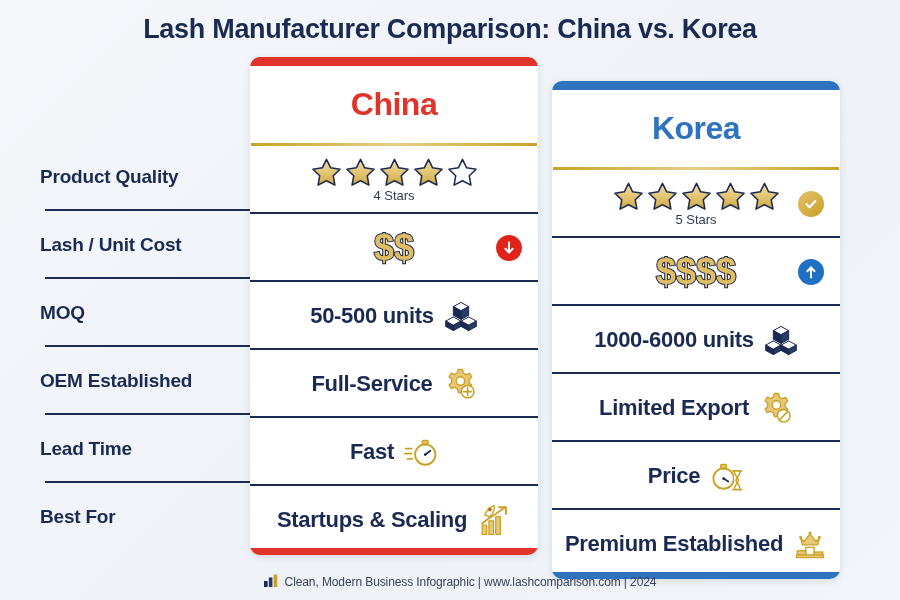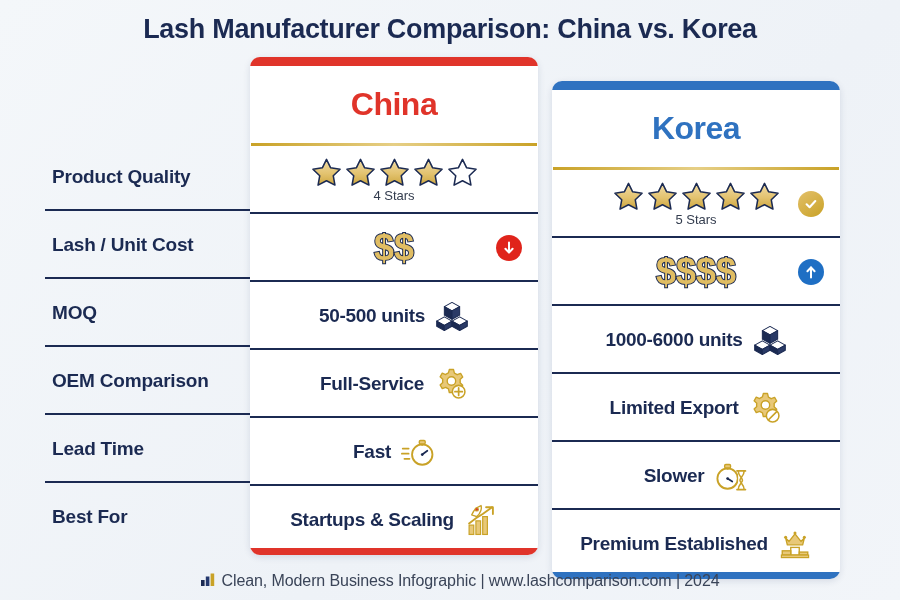--- a/index.html
+++ b/index.html
@@ -25,21 +25,21 @@
   }
 
   
   #labels {
     position: absolute; left: 0; top: 143px; width: 250px; height: 412px;
   }
   .label-row {
     position: relative;
     height: 68px;
     display: flex; align-items: center;
-    padding-left: 52px;
+    padding-left: 40px;
   }
   .label-row .ltext {
     font-size: 19px; font-weight: bold; color: #1b2a52;
     letter-spacing: -0.2px; white-space: nowrap;
   }
   .label-row::after {
     content: ""; position: absolute; left: 45px; right: -4px; bottom: 0;
     height: 2px; background: #1b2a52;
   }
   .label-row.last::after { background: transparent; }
@@ -78,21 +78,21 @@
     display: flex; align-items: center; justify-content: center;
     gap: 10px;
     padding: 0 14px;
   }
   .cell::after {
     content: ""; position: absolute; left: 0; right: 0; bottom: 0;
     height: 2px; background: #1b2a52;
   }
   .cell.last::after { background: transparent; }
   .cell .ctext {
-    font-size: 19px; font-weight: bold; color: #1b2a52;
+    font-size: 22px; font-weight: bold; color: #1b2a52;
     letter-spacing: -0.3px; white-space: nowrap;
   }
   .cell.tall { flex-direction: column; gap: 0; }
   .cell .substar { font-size: 13px; color: #333c4e; font-weight: normal; }
 
   
   .stars { display: flex; gap: 3px; align-items: center; }
   .star { width: 31px; height: 31px; display: block; }
 
   
@@ -118,21 +118,21 @@
 
   .icon { width: 34px; height: 34px; flex: none; display: block; }
 
   
   .side-badge { position: absolute; right: 16px; top: 50%; transform: translateY(-50%); }
 
   
   #footer {
     position: absolute; bottom: 10px; left: 0; width: 900px;
     display: flex; align-items: center; justify-content: center; gap: 7px;
-    font-size: 16px; color: #3a4458; padding-left: 20px;
+    font-size: 12px; color: #3a4458; padding-left: 20px;
   }
   #footer .ftext { letter-spacing: -0.1px; }
 </style>
 </head>
 <body>
 
 <div id="page">
 
   <div id="title">Lash Manufacturer Comparison: China vs. Korea</div>
 
@@ -140,21 +140,21 @@
     <div class="label-row">
       <span class="ltext">Product Quality</span>
     </div>
     <div class="label-row">
       <span class="ltext">Lash / Unit Cost</span>
     </div>
     <div class="label-row">
       <span class="ltext">MOQ</span>
     </div>
     <div class="label-row">
-      <span class="ltext">OEM Comparison</span>
+      <span class="ltext">OEM Established</span>
     </div>
     <div class="label-row">
       <span class="ltext">Lead Time</span>
     </div>
     <div class="label-row last">
       <span class="ltext">Best For</span>
     </div>
   </div>
 
   <div class="card" id="card-china">
@@ -404,21 +404,21 @@
         <svg viewBox="0 0 40 40" width="34" height="34">
           <path d="M18 3 h5 l1 4.2 a11 11 0 0 1 3.3 1.9 l4-1.6 2.5 4.3 -3.1 2.9 a11 11 0 0 1 0 3.8 l3.1 2.9 -2.5 4.3 -4-1.6 a11 11 0 0 1 -3.3 1.9 L23 30 h-5 l-1-4.2 a11 11 0 0 1 -3.3-1.9 l-4 1.6 -2.5-4.3 3.1-2.9 a11 11 0 0 1 0-3.8 L7.2 11.6 9.7 7.3 l4 1.6 A11 11 0 0 1 17 7 Z" fill="#e8c878" stroke="#c9a227" stroke-width="1.6" stroke-linejoin="round"></path>
           <circle cx="20.5" cy="16.5" r="5" fill="#ffffff" stroke="#c9a227" stroke-width="1.6"></circle>
           <circle cx="29" cy="29" r="7.4" fill="#ffffff" stroke="#c9a227" stroke-width="1.8"></circle>
           <path d="M24.2 33.8 L33.8 24.2" stroke="#c9a227" stroke-width="2" stroke-linecap="round"></path>
         </svg>
       </span>
     </div>
 
     <div class="cell">
-      <span class="ctext">Slower</span>
+      <span class="ctext">Price</span>
       <span class="icon">
         <svg viewBox="0 0 40 40" width="34" height="34">
           <circle cx="16" cy="23" r="12" fill="#ffffff" stroke="#c9a227" stroke-width="2.2"></circle>
           <rect x="12.5" y="6.5" width="7" height="4" rx="1.4" fill="#e8c878" stroke="#c9a227" stroke-width="1.6"></rect>
           <path d="M16 10.5 v2.2" stroke="#c9a227" stroke-width="2.4"></path>
           <path d="M16 23 l5.5 3.5" stroke="#1b2a52" stroke-width="2" stroke-linecap="round"></path>
           <circle cx="16" cy="23" r="1.6" fill="#1b2a52"></circle>
           <path d="M27 14 h10 M27 36 h10" stroke="#c9a227" stroke-width="2" stroke-linecap="round"></path>
           <path d="M28.5 14 c0 6 5 8 5 11 0 3 -5 5 -5 11 M35.5 14 c0 6 -5 8 -5 11 0 3 5 5 5 11" fill="#ffffff" stroke="#c9a227" stroke-width="1.8" stroke-linejoin="round"></path>
         </svg>

